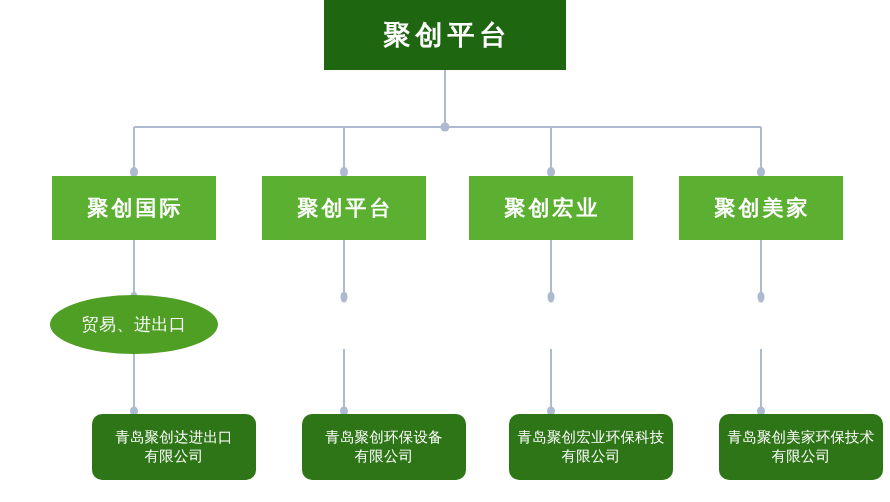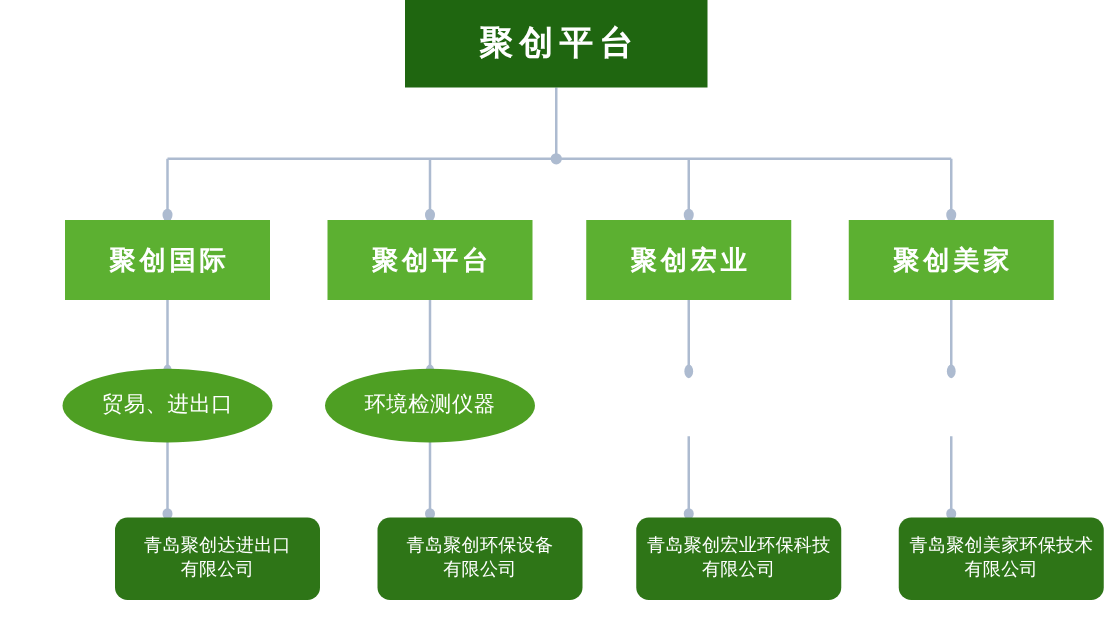--- a/index.html
+++ b/index.html
@@ -137,21 +137,20 @@
   </svg>
 
   <div class="node root-node">聚创平台</div>
 
   <div class="node div-node col-0">聚创国际</div>
   <div class="node div-node col-1">聚创平台</div>
   <div class="node div-node col-2">聚创宏业</div>
   <div class="node div-node col-3">聚创美家</div>
 
   <div class="node biz-node col-0">贸易、进出口</div>
-  <div class="node biz-node col-1">环境检测仪器</div>
 
   <div class="node co-node col-0">
     <span class="co-text">青岛聚创达进出口
 有限公司</span>
   </div>
   <div class="node co-node col-1">
     <span class="co-text">青岛聚创环保设备
 有限公司</span>
   </div>
   <div class="node co-node col-2">

